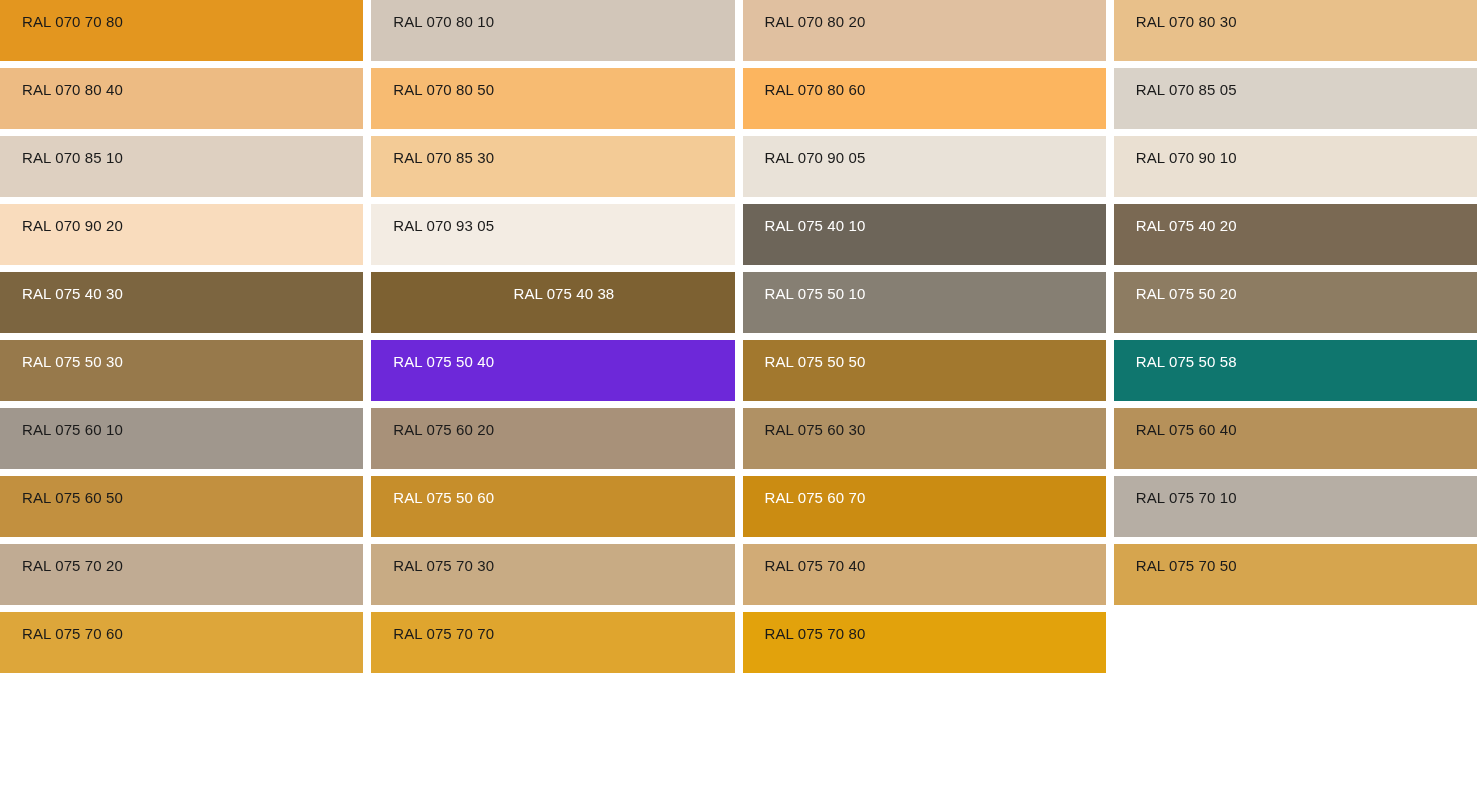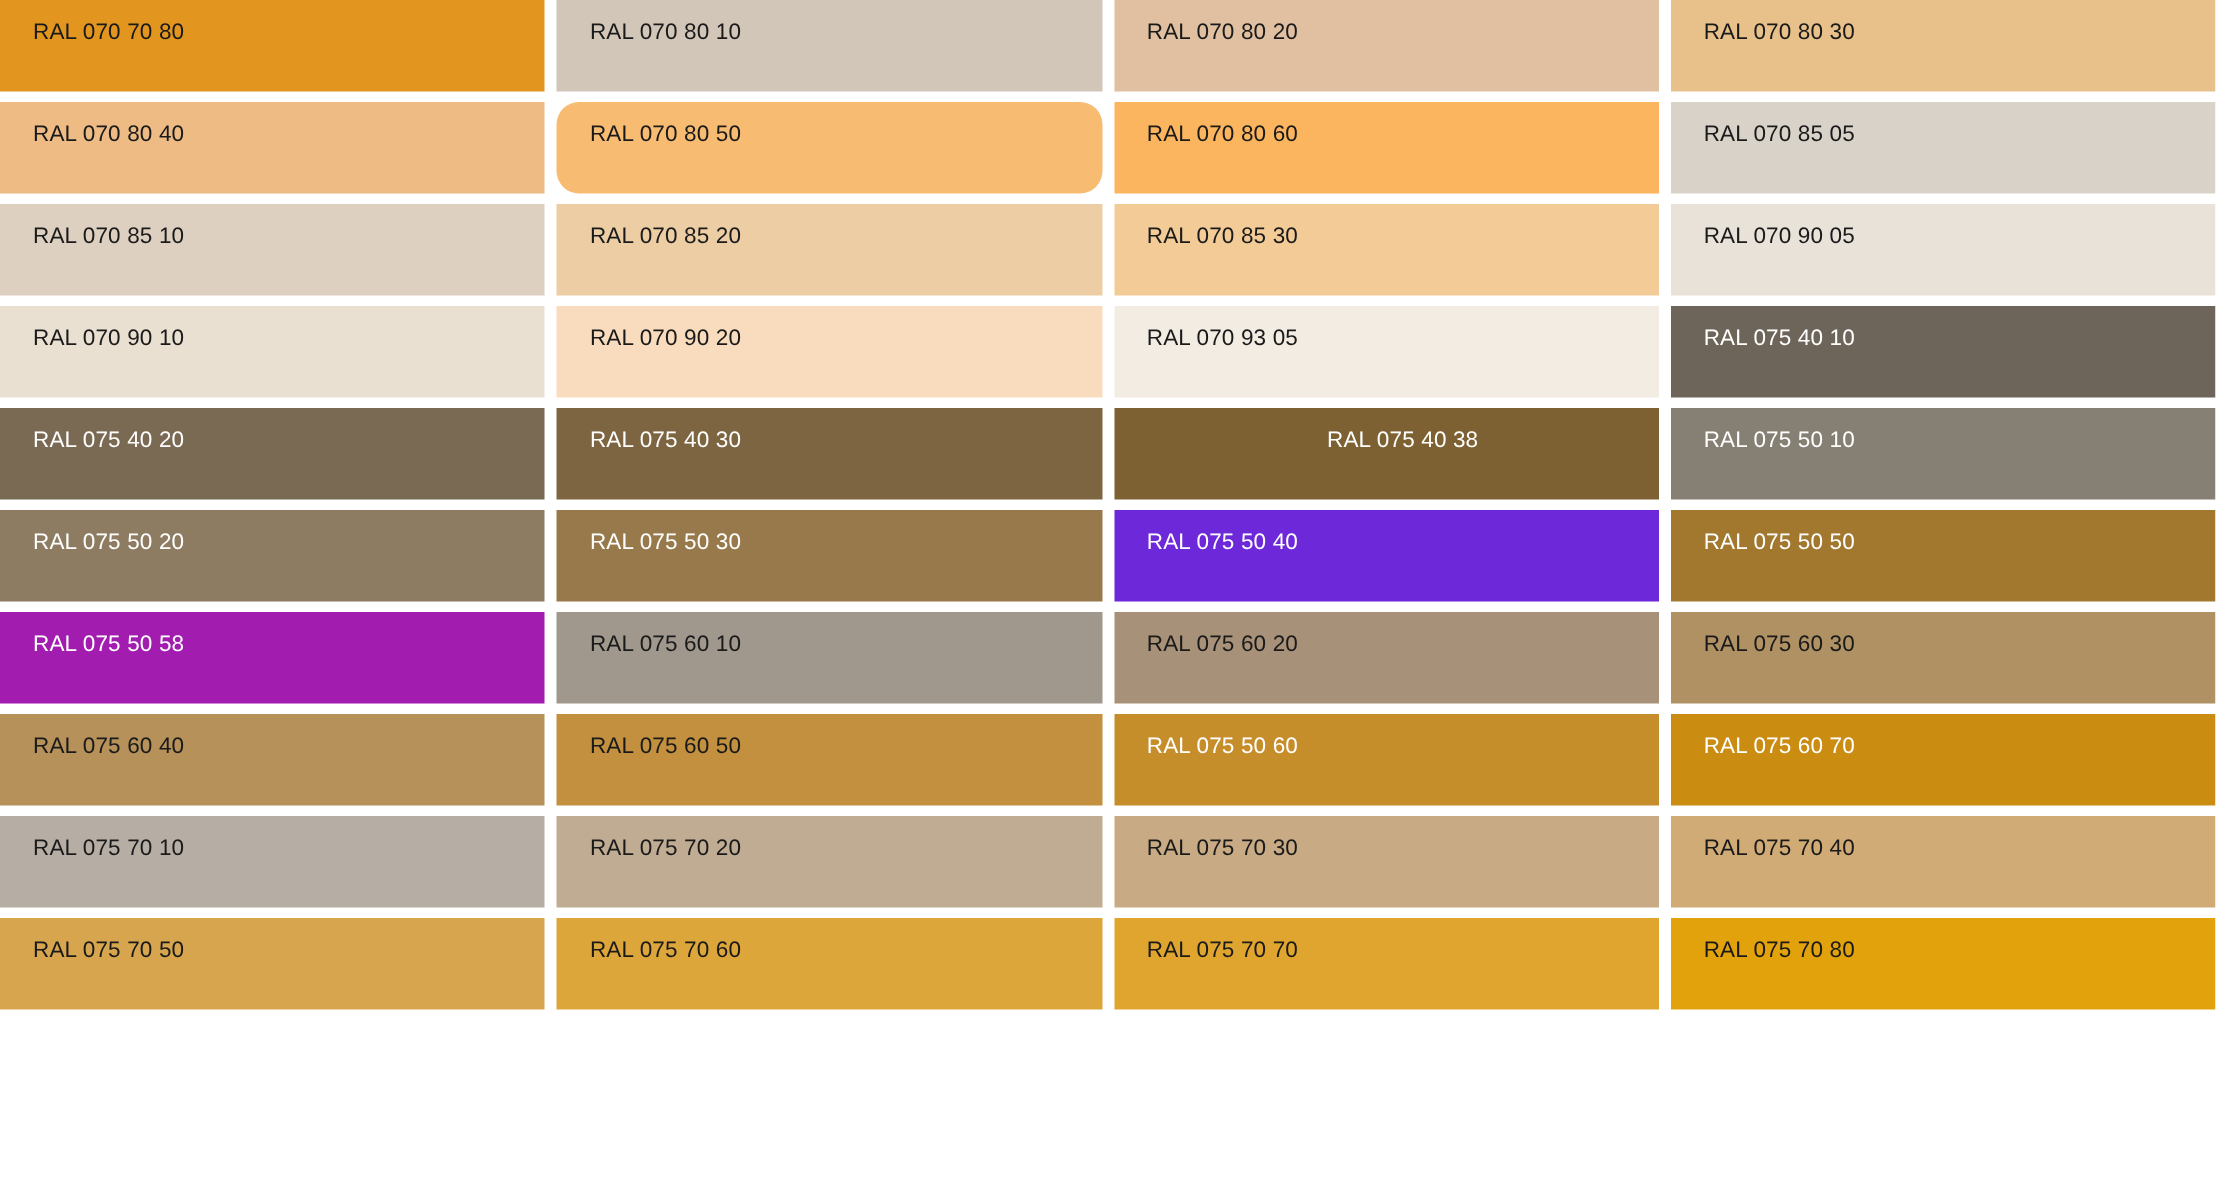--- a/index.html
+++ b/index.html
@@ -50,34 +50,31 @@
     </div>
     <div class="swatch dark-text" title="RAL 070 80 20" style="background-color: rgb(224, 192, 160);">
       <span class="swatch-label">RAL 070 80 20</span>
     </div>
     <div class="swatch dark-text" title="RAL 070 80 30" style="background-color: rgb(232, 192, 138);">
       <span class="swatch-label">RAL 070 80 30</span>
     </div>
     <div class="swatch dark-text" title="RAL 070 80 40" style="background-color: rgb(237, 187, 131);">
       <span class="swatch-label">RAL 070 80 40</span>
     </div>
-    <div class="swatch dark-text" title="RAL 070 80 50" style="background-color: rgb(247, 187, 114); border-radius: 15px;">
+    <div class="swatch dark-text" title="RAL 070 80 50" style="background-color: rgb(247, 187, 114);">
       <span class="swatch-label">RAL 070 80 50</span>
     </div>
     <div class="swatch dark-text" title="RAL 070 80 60" style="background-color: rgb(252, 181, 95);">
       <span class="swatch-label">RAL 070 80 60</span>
     </div>
     <div class="swatch dark-text" title="RAL 070 85 05" style="background-color: rgb(217, 210, 200);">
       <span class="swatch-label">RAL 070 85 05</span>
     </div>
     <div class="swatch dark-text" title="RAL 070 85 10" style="background-color: rgb(222, 208, 193);">
       <span class="swatch-label">RAL 070 85 10</span>
-    </div>
-    <div class="swatch dark-text" title="RAL 070 85 20" style="background-color: rgb(236, 205, 164);">
-      <span class="swatch-label">RAL 070 85 20</span>
     </div>
     <div class="swatch dark-text" title="RAL 070 85 30" style="background-color: rgb(243, 203, 150);">
       <span class="swatch-label">RAL 070 85 30</span>
     </div>
     <div class="swatch dark-text" title="RAL 070 90 05" style="background-color: rgb(233, 226, 216);">
       <span class="swatch-label">RAL 070 90 05</span>
     </div>
     <div class="swatch dark-text" title="RAL 070 90 10" style="background-color: rgb(234, 224, 210);">
       <span class="swatch-label">RAL 070 90 10</span>
     </div>
@@ -107,21 +104,21 @@
     </div>
     <div class="swatch light-text" title="RAL 075 50 30" style="background-color: rgb(151, 121, 75);">
       <span class="swatch-label">RAL 075 50 30</span>
     </div>
     <div class="swatch light-text" title="RAL 075 50 40" style="background-color: #6d28d9;">
       <span class="swatch-label">RAL 075 50 40</span>
     </div>
     <div class="swatch light-text" title="RAL 075 50 50" style="background-color: rgb(162, 120, 46);">
       <span class="swatch-label">RAL 075 50 50</span>
     </div>
-    <div class="swatch light-text" title="RAL 075 50 58" style="background-color: #a21caf;">
+    <div class="swatch light-text" title="RAL 075 50 58" style="background-color: #0f766e;">
       <span class="swatch-label">RAL 075 50 58</span>
     </div>
     <div class="swatch dark-text" title="RAL 075 60 10" style="background-color: rgb(160, 151, 141);">
       <span class="swatch-label">RAL 075 60 10</span>
     </div>
     <div class="swatch dark-text" title="RAL 075 60 20" style="background-color: rgb(168, 145, 121);">
       <span class="swatch-label">RAL 075 60 20</span>
     </div>
     <div class="swatch dark-text" title="RAL 075 60 30" style="background-color: rgb(176, 145, 100);">
       <span class="swatch-label">RAL 075 60 30</span>

